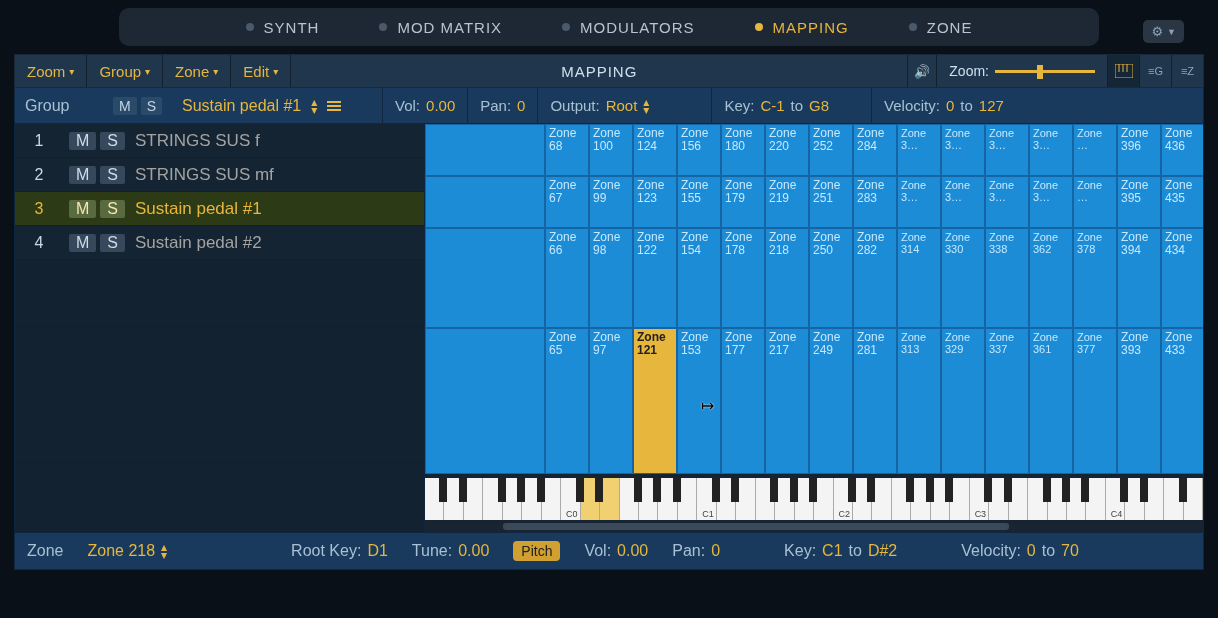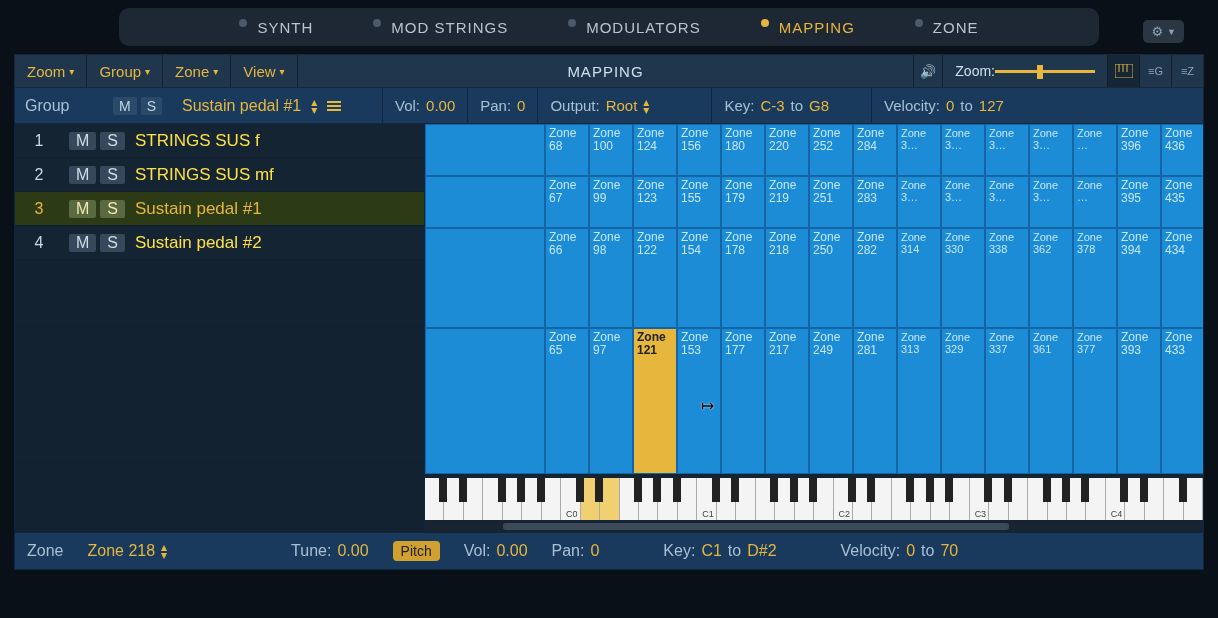--- a/index.html
+++ b/index.html
@@ -1,28 +1,28 @@
 <!DOCTYPE html>
 <html><head>
 <meta charset="utf-8">
 <style>
   * { box-sizing: border-box; margin: 0; padding: 0; font-family: -apple-system, "Helvetica Neue", Arial, sans-serif; }
   body { background: #0a1018; width: 1218px; height: 618px; overflow: hidden; color: #9ab; font-size: 13px; }
   .wrap { padding: 8px 14px 10px 14px; }
   .tabbar { display:flex; align-items:center; justify-content:center; gap: 60px; background:#1e2834; border-radius:10px; height:38px; position:relative; padding: 0 40px; width: 980px; margin: 0 auto 8px auto;}
-  .tab { display:flex; gap:10px; color:#b8c4d0; font-size:15px; letter-spacing:1px; cursor:pointer; }
+  .tab { display:flex; align-items:center; gap:10px; color:#b8c4d0; font-size:15px; letter-spacing:1px; cursor:pointer; }
   .tab .dot { width:8px; height:8px; border-radius:50%; background:#4a5a6a; }
   .tab.active { color:#e6b63d; }
   .tab.active .dot { background:#e6b63d; }
   .topcontrols { display:flex; align-items:center; background:#1f364d; border:1px solid #1a2838; height:34px; }
   .menu-btn { display:flex; align-items:center; gap:4px; padding: 0 12px; height:100%; color:#e6b63d; font-size:15px; cursor:pointer; border-right:1px solid #12202e;}
   .menu-btn .chev { color:#e6b63d; font-size:10px; }
   .center-title { flex:1; text-align:center; color:#cde0ec; font-size:15px; letter-spacing:1px; }
   .speaker { width:30px; height:100%; display:flex; align-items:center; justify-content:center; border-left:1px solid #12202e; border-right:1px solid #12202e; color:#8aa6be;}
-  .zoom-sec { display:flex; align-items:center; padding:0 12px; color:#cde0ec; font-size:14px;}
+  .zoom-sec { display:flex; align-items:center; gap:6px; padding:0 12px; color:#cde0ec; font-size:14px;}
   .zoom-track { width:100px; height:3px; background:#e6b63d; position:relative; }
   .zoom-handle { position:absolute; top:-5px; left:42px; width:6px; height:14px; background:#e6b63d; }
   .view-toggles { display:flex; align-items:center; height:100%; }
   .view-toggle { width:32px; height:100%; display:flex; align-items:center; justify-content:center; border-left:1px solid #12202e; color:#8aa6be; cursor:pointer;}
   .view-toggle.active { color:#e6b63d; background:#152636; }
   .headerbar { display:flex; align-items:center; background:#193a5c; border:1px solid #0f2540; height:36px; border-top:none;}
   .hb-seg { display:flex; align-items:center; padding:0 10px; gap:6px; height:100%; }
   .ms-btn { background:#2a4a6a; padding:1px 6px; font-size:14px; color:#c0d4e8; cursor:pointer; border-radius:2px;}
   .yel { color:#e6b63d; }
   .grp-name { color:#e6b63d; font-size:16px; }
@@ -34,21 +34,21 @@
   .param-val { color:#e6b63d; }
   .body { display:flex; background:#152432; min-height:402px; border-left:1px solid #0f2540; border-right:1px solid #0f2540;}
   .grouplist { width:410px; border-right:1px solid #0f2540; }
   .glrow { display:flex; align-items:center; height:34px; border-bottom:1px solid #11202e; padding-left:4px; gap:10px; cursor:pointer;}
   .glrow.sel { background:#2d3a16; }
   .glnum { width:40px; text-align:center; color:#c8d8e4; font-size:16px; }
   .glrow.sel .glnum { color:#e6b63d; }
   .ms-pair { display:flex; gap:4px; }
   .ms-pair .ms-btn { background:#36495c; color:#d0dce8; font-size:16px; padding:0 7px;}
   .glrow.sel .ms-btn { background:#5a6a40; color:#f0e8b0;}
-  .glname { font-size:17px; color:#fde047; }
+  .glname { font-size:17px; color:#a3a3a3; }
   .glrow.sel .glname { color:#e6b63d; }
   .zonepane { flex:1; position:relative; overflow:hidden; }
   .zonegrid { display:grid; grid-template-columns: 120px repeat(17, 44px); grid-template-rows: 52px 52px 100px 146px; position:absolute; top:0; left:0; }
   .zcell { background:#1d8cd6; border:1px solid #1565a5; color:#c5e8ff; font-size:12px; padding:2px 3px; overflow:hidden; cursor:pointer; line-height:13px;}
   .zcell.narrow { font-size:11px; line-height:12px; }
   .zcell.selected { background:#e6b63d; color:#222; font-weight:bold; }
   .keyboard { position:absolute; bottom:12px; left:0; right:0; height:42px; background:repeating-linear-gradient(90deg, #fff 0 4px, #e8e8e8 4px 5px); display:flex; }
   .whitekey { flex:1; background:#f4f4f4; border-right:1px solid #aaa; position:relative; }
   .blackkey { position:absolute; top:0; right:-4px; width:8px; height:24px; background:#222; z-index:2;}
   .key-hilite { background:#f0d070 !important; }
@@ -67,21 +67,21 @@
 <div class="wrap">
 
   <div style="position:relative;">
     <div class="tabbar" id="tabbar">
         <div class="tab">
           <span class="dot"></span>
           <span>SYNTH</span>
         </div>
         <div class="tab">
           <span class="dot"></span>
-          <span>MOD STRINGS</span>
+          <span>MOD MATRIX</span>
         </div>
         <div class="tab">
           <span class="dot"></span>
           <span>MODULATORS</span>
         </div>
         <div class="tab active">
           <span class="dot"></span>
           <span>MAPPING</span>
         </div>
         <div class="tab">
@@ -103,21 +103,21 @@
         </div>
         <div class="menu-btn">
           <span>Group</span>
           <span class="chev">▾</span>
         </div>
         <div class="menu-btn">
           <span>Zone</span>
           <span class="chev">▾</span>
         </div>
         <div class="menu-btn">
-          <span>View</span>
+          <span>Edit</span>
           <span class="chev">▾</span>
         </div>
       </div>
     <div class="center-title">MAPPING</div>
     <div class="speaker">
       <span>🔊</span>
     </div>
     <div class="zoom-sec">
       <span>Zoom:</span>
       <div class="zoom-track">
@@ -174,21 +174,21 @@
       <span class="param-label">Output:</span>
       <span class="param-val">Root</span>
       <span class="sel-arrows yel">
           <span>▴</span>
           <span>▾</span>
         </span>
     </div>
     <div style="flex:0 0 50px;"></div>
     <div class="param-seg">
       <span class="param-label">Key:</span>
-      <span class="param-val">C-3</span>
+      <span class="param-val">C-1</span>
       <span class="param-label">to</span>
       <span class="param-val">G8</span>
     </div>
     <div style="flex:0 0 30px;"></div>
     <div class="param-seg">
       <span class="param-label">Velocity:</span>
       <span class="param-val">0</span>
       <span class="param-label">to</span>
       <span class="param-val">127</span>
     </div>
@@ -420,20 +420,24 @@
     </div>
     <div class="param-seg" style="border:none;">
       <span class="param-val">Zone 218</span>
       <span class="sel-arrows yel">
           <span>▴</span>
           <span>▾</span>
         </span>
     </div>
     <div style="flex:0 0 100px;"></div>
     <div class="param-seg" style="border:none;">
+      <span class="param-label">Root Key:</span>
+      <span class="param-val">D1</span>
+    </div>
+    <div class="param-seg" style="border:none;">
       <span class="param-label">Tune:</span>
       <span class="param-val">0.00</span>
     </div>
     <div class="param-seg" style="border:none;">
       <span class="pill">Pitch</span>
     </div>
     <div class="param-seg" style="border:none;">
       <span class="param-label">Vol:</span>
       <span class="param-val">0.00</span>
     </div>

